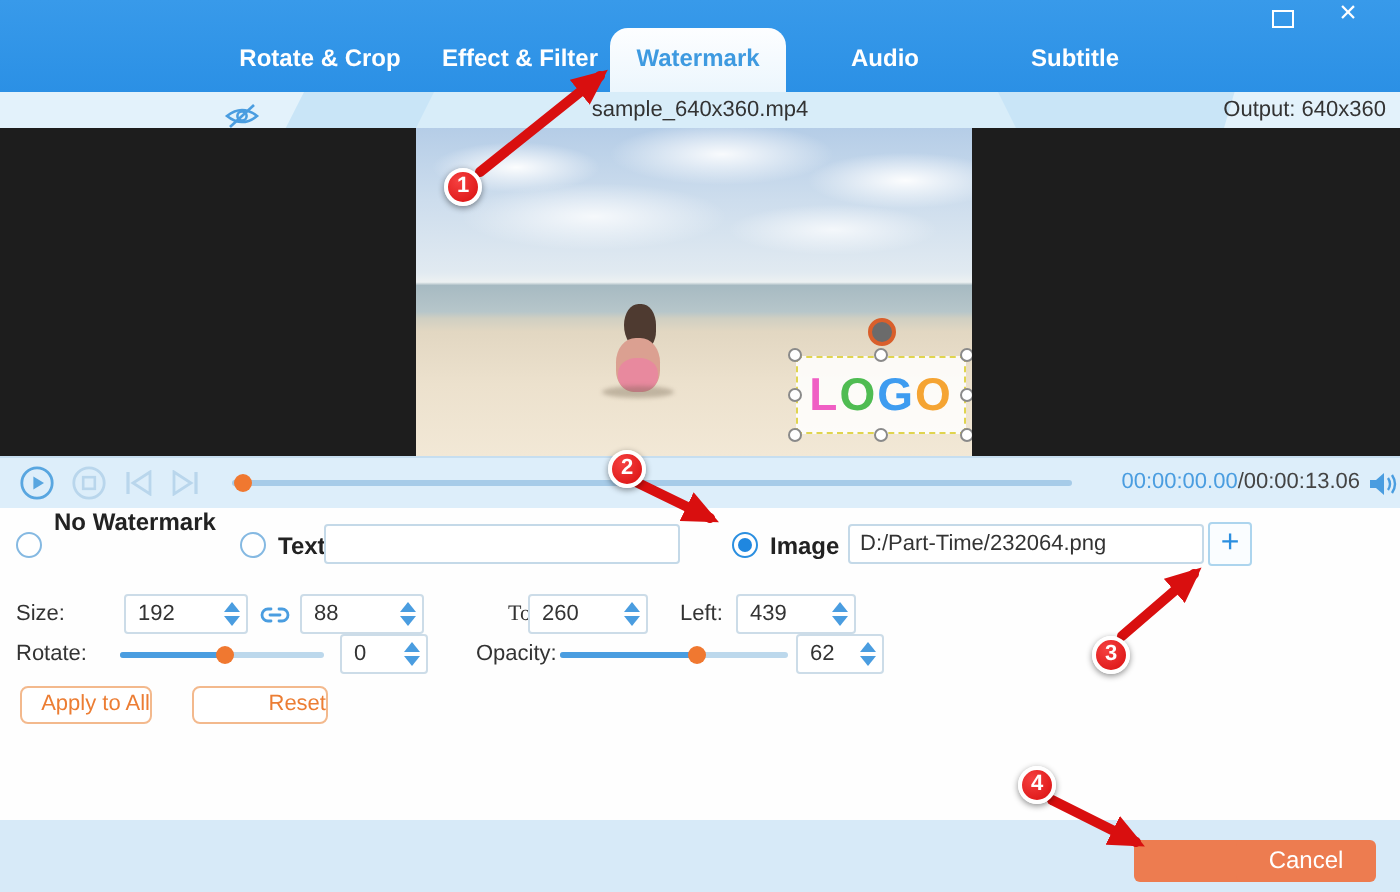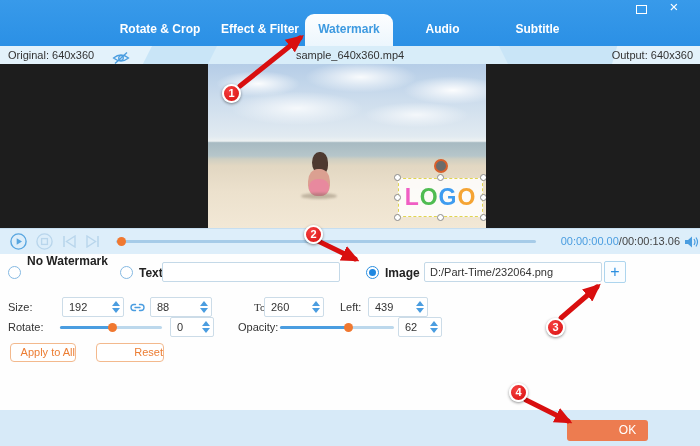--- a/index.html
+++ b/index.html
@@ -125,21 +125,20 @@
     <div class="tab" style="left:415px;width:55px;">Audio</div>
     <div class="tab" style="left:505px;width:65px;">Subtitle</div>
     <div class="winbtn-max"></div>
     <div class="winbtn-close">×</div>
   </div>
 
   <div class="inforow">
     <div class="lite l1"></div>
     <div class="lite l2"></div>
     <div class="lite l3"></div>
-    <div class="info-text" style="left:8px;">Original: 640x360</div>
     <svg class="info-text" style="left:112px;top:3px;cursor:pointer;" width="18" height="13" viewBox="0 0 18 13">
       <path d="M1.5 6.5 Q9 0.5 16.5 6.5 Q9 12.5 1.5 6.5 Z" fill="none" stroke="#4a9de0" stroke-width="1.3"></path>
       <circle cx="9" cy="6.5" r="2.3" fill="none" stroke="#4a9de0" stroke-width="1.3"></circle>
       <line x1="3" y1="12" x2="15" y2="1" stroke="#4a9de0" stroke-width="1.3"></line>
     </svg>
     <div class="info-text" style="left:250px;width:200px;text-align:center;">sample_640x360.mp4</div>
     <div class="info-text" style="left:607px;width:86px;text-align:right;">Output: 640x360</div>
   </div>
 
   <div class="videoarea">
@@ -257,20 +256,21 @@
       <span class="arr up"></span>
       <span class="arr dn"></span>
     </div>
 
     <div class="obtn" style="left:10px;top:89px;width:66px;">Apply to All</div>
     <div class="obtn" style="left:96px;top:89px;width:68px;">Reset</div>
   </div>
 
   <div class="footer">
     <div class="fbtn" style="left:567px;width:81px;padding-left:40px;">OK</div>
+    <div class="fbtn" style="left:618px;width:70px;">Cancel</div>
   </div>
 
   <svg class="overlay" viewBox="0 0 700 446">
     <defs>
       <marker id="ah" markerUnits="userSpaceOnUse" markerWidth="18" markerHeight="16" refX="13" refY="8" orient="auto">
         <path d="M0,0 L18,8 L0,16 Z" fill="#d90f0f"></path>
       </marker>
     </defs>
     <line x1="240" y1="86" x2="300" y2="38" stroke="#d90f0f" stroke-width="5" stroke-linecap="round" marker-end="url(#ah)"></line>
     <line x1="318" y1="241" x2="355" y2="259" stroke="#d90f0f" stroke-width="5" stroke-linecap="round" marker-end="url(#ah)"></line>

